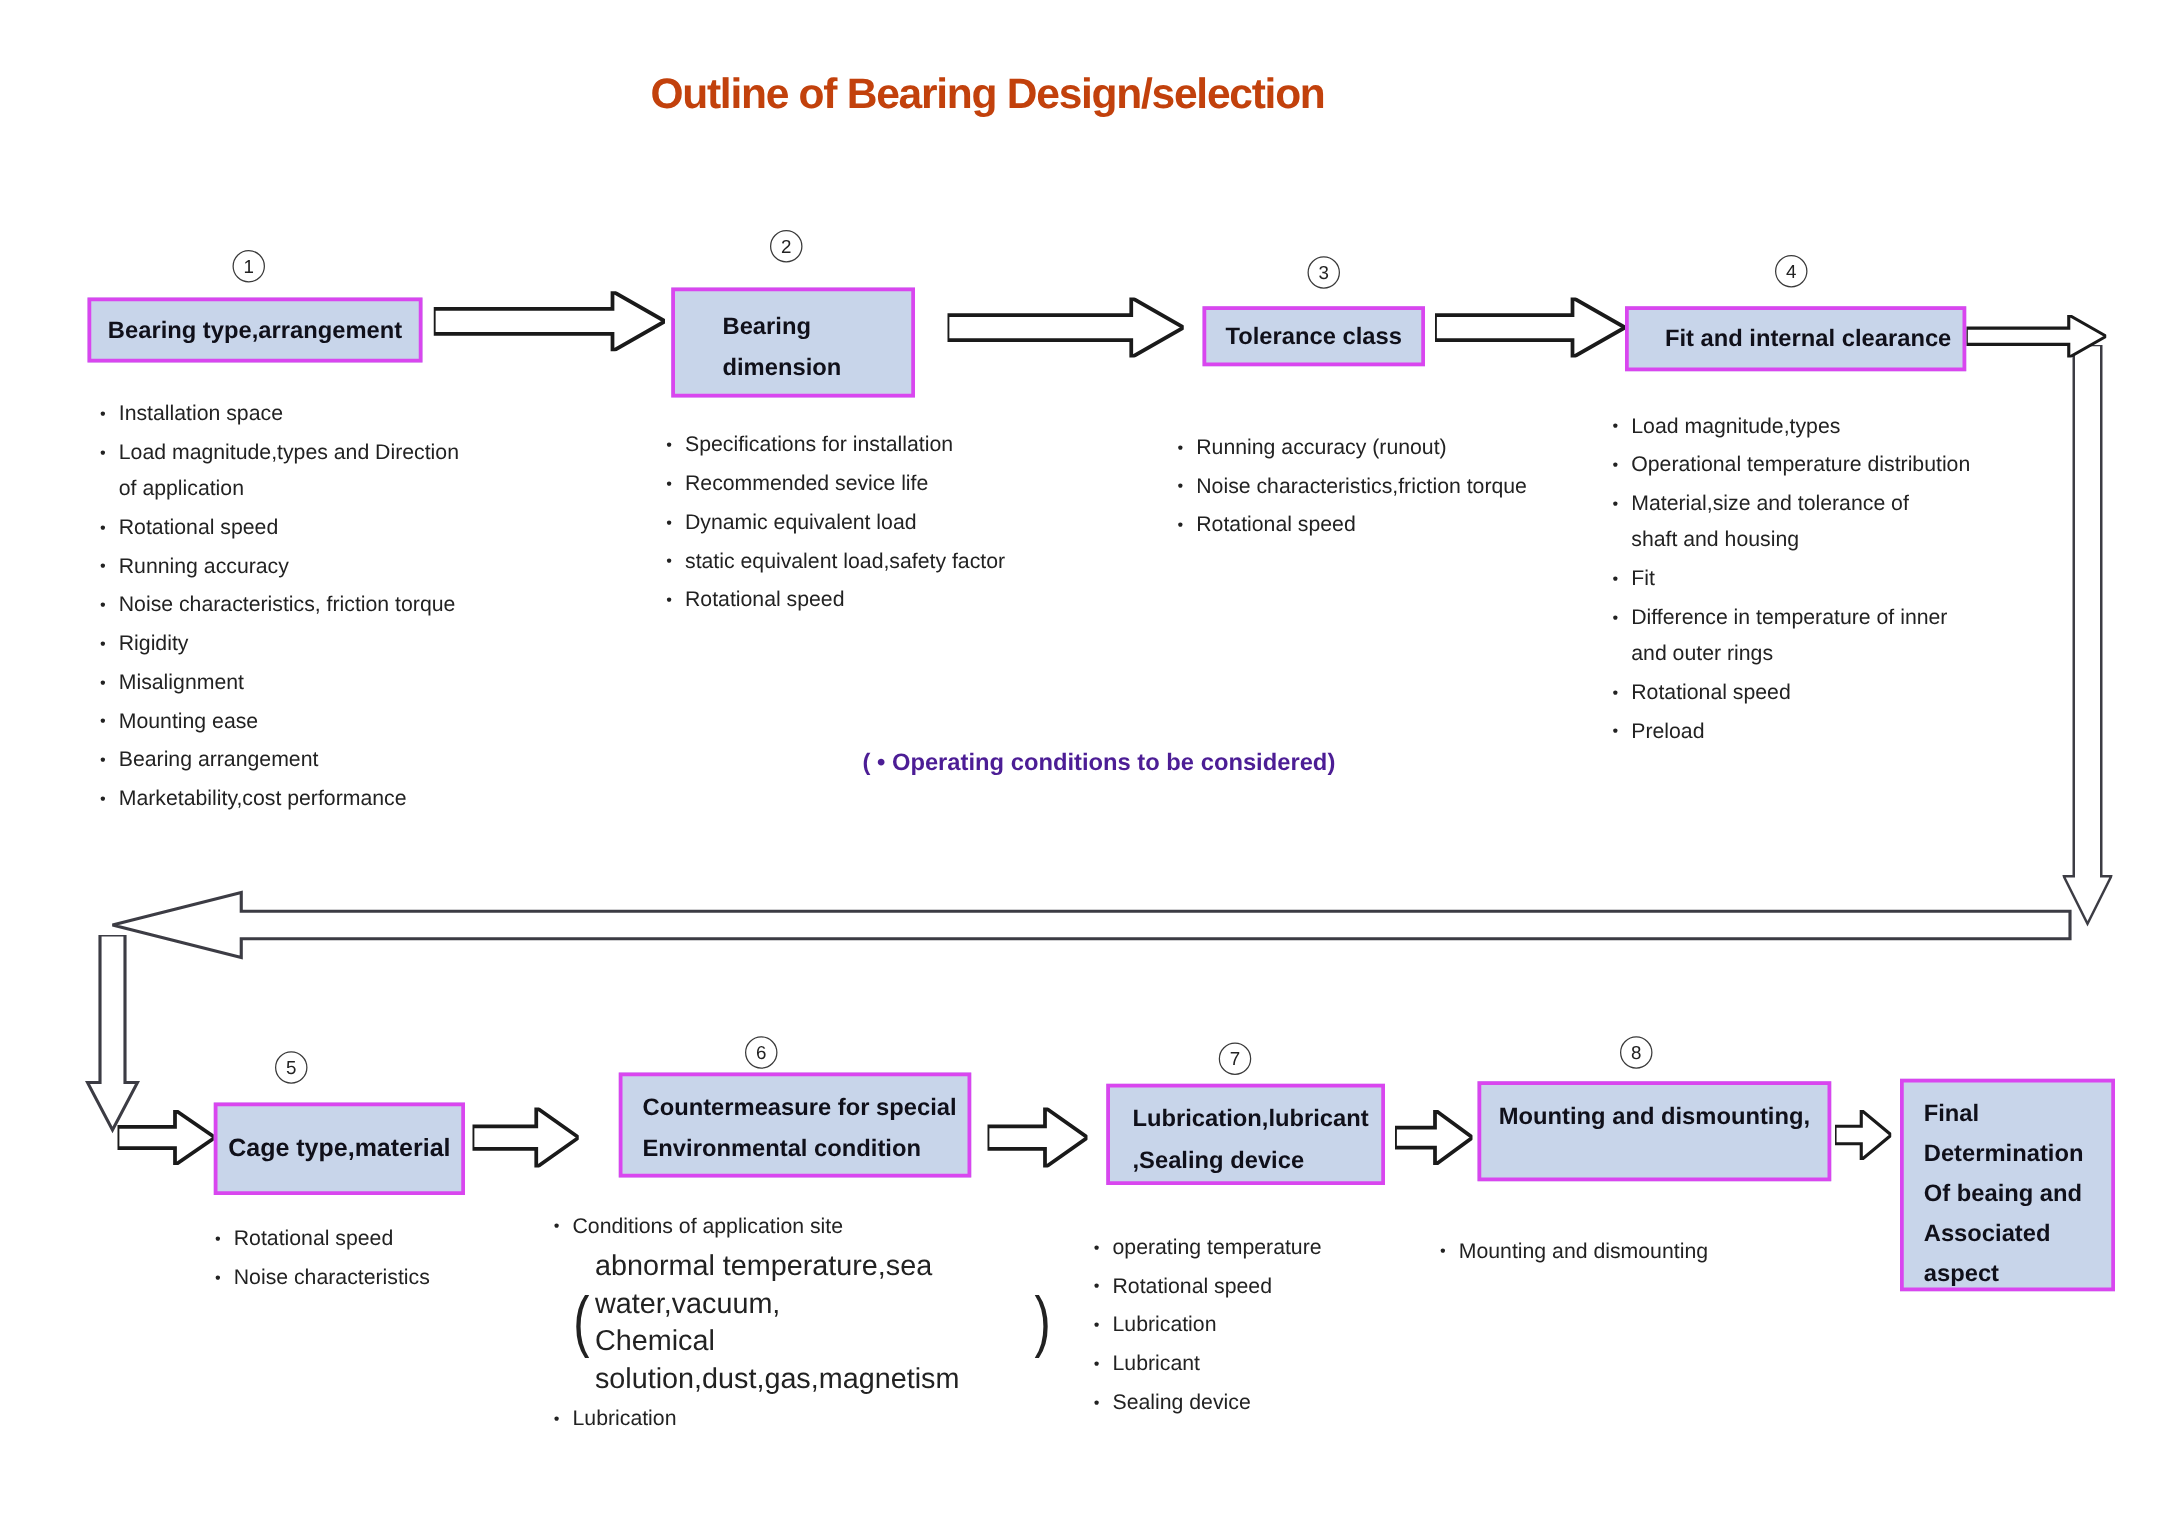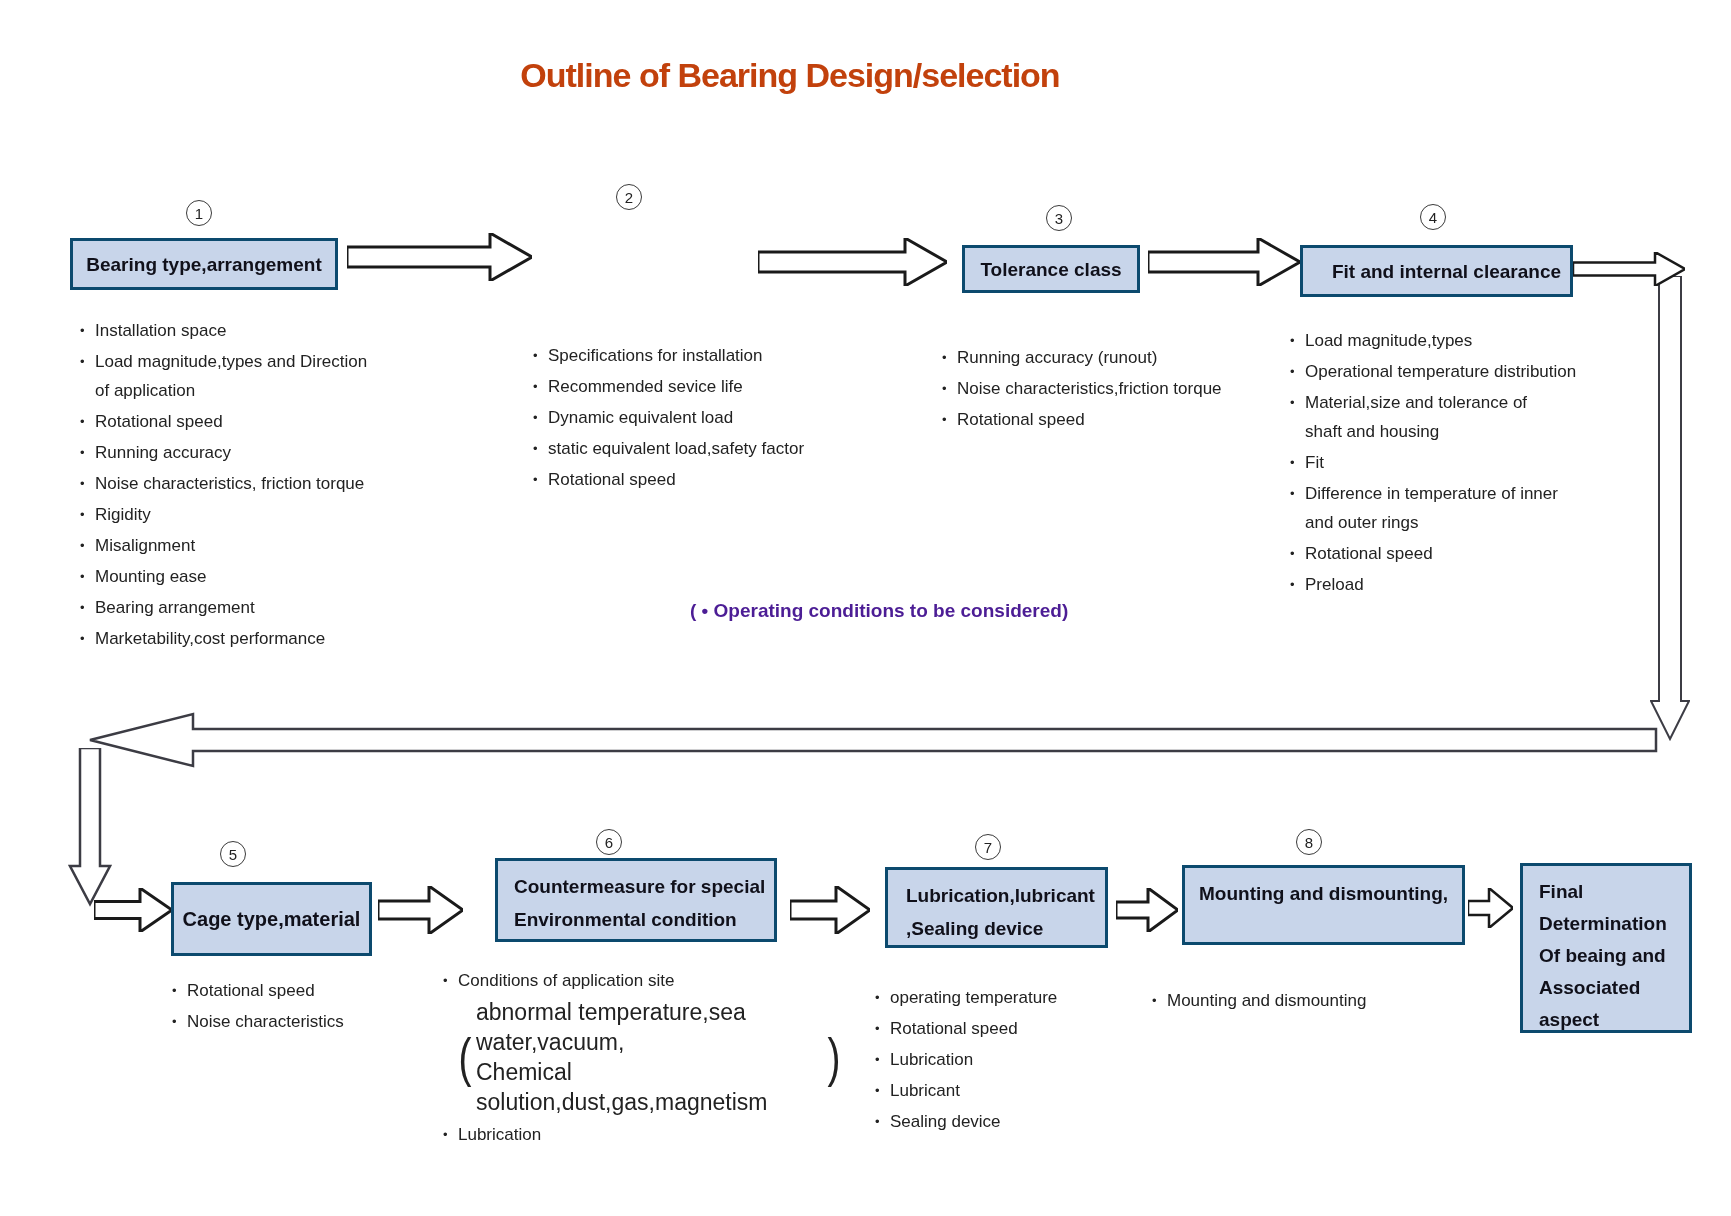--- a/index.html
+++ b/index.html
@@ -2,21 +2,21 @@
 <html><head>
 <meta charset="utf-8">
 <style>
   html,body{margin:0;padding:0;background:#fff;}
   #canvas{position:relative;width:1731px;height:1216px;background:#ffffff;overflow:hidden;
           font-family:"Liberation Sans","DejaVu Sans",sans-serif;color:#1a1a1a;}
   .abs{position:absolute;}
   .title{font-size:34px;font-weight:700;letter-spacing:-1px;text-align:center;color:#c2410c;}
   .circ{position:absolute;width:26px;height:26px;border:1.7px solid #3a3a3a;border-radius:50%;
         display:flex;align-items:center;justify-content:center;font-size:15px;color:#222;background:#fff;box-sizing:border-box;}
-  .box{position:absolute;background:#c8d5ea;border:3px solid #0c4a6e;box-sizing:border-box;
+  .box{position:absolute;background:#c8d5ea;border:3px solid #d946ef;box-sizing:border-box;
        font-weight:700;font-size:19px;color:#10101a;display:flex;flex-direction:column;}
   .box.center{align-items:center;justify-content:center;text-align:center;}
   .box .bl{line-height:33px;white-space:nowrap;}
   .blist{position:absolute;margin:0;padding:0;list-style:none;font-size:17px;color:#222;}
   .blist li{display:flex;align-items:flex-start;line-height:29px;margin-bottom:2px;}
   .blist .b{flex:0 0 15px;font-size:13px;line-height:29px;color:#222;}
   .blist .t{white-space:pre-line;}
   .note{position:absolute;font-weight:700;font-size:19px;color:#4c1d95;}
   .parenblock{display:flex;align-items:center;margin-left:13px;margin-top:1px;margin-bottom:3px;}
   .paren{font-size:54px;font-weight:300;line-height:60px;transform:scaleX(.72);color:#222;}
@@ -73,20 +73,24 @@
   <div class="circ" style="left:616px;top:184px;">2</div>
   <div class="circ" style="left:1046px;top:205px;">3</div>
   <div class="circ" style="left:1420px;top:204px;">4</div>
   <div class="circ" style="left:220px;top:841px;">5</div>
   <div class="circ" style="left:596px;top:829px;">6</div>
   <div class="circ" style="left:975px;top:834px;">7</div>
   <div class="circ" style="left:1296px;top:829px;">8</div>
 
   <div class="box center" style="left:70px;top:238px;width:268px;height:52px;">
     <span class="bl">Bearing type,arrangement</span>
+  </div>
+  <div class="box" style="left:537px;top:230px;width:195px;height:88px;padding:12px 0 0 38px;">
+    <span class="bl">Bearing</span>
+    <span class="bl">dimension</span>
   </div>
   <div class="box center" style="left:962px;top:245px;width:178px;height:48px;">
     <span class="bl">Tolerance class</span>
   </div>
   <div class="box center" style="left:1300px;top:245px;width:273px;height:52px;padding-left:20px;">
     <span class="bl">Fit and internal clearance</span>
   </div>
 
   <div class="box center" style="left:171px;top:882px;width:201px;height:74px;font-size:20px;">
     <span class="bl">Cage type,material</span>

